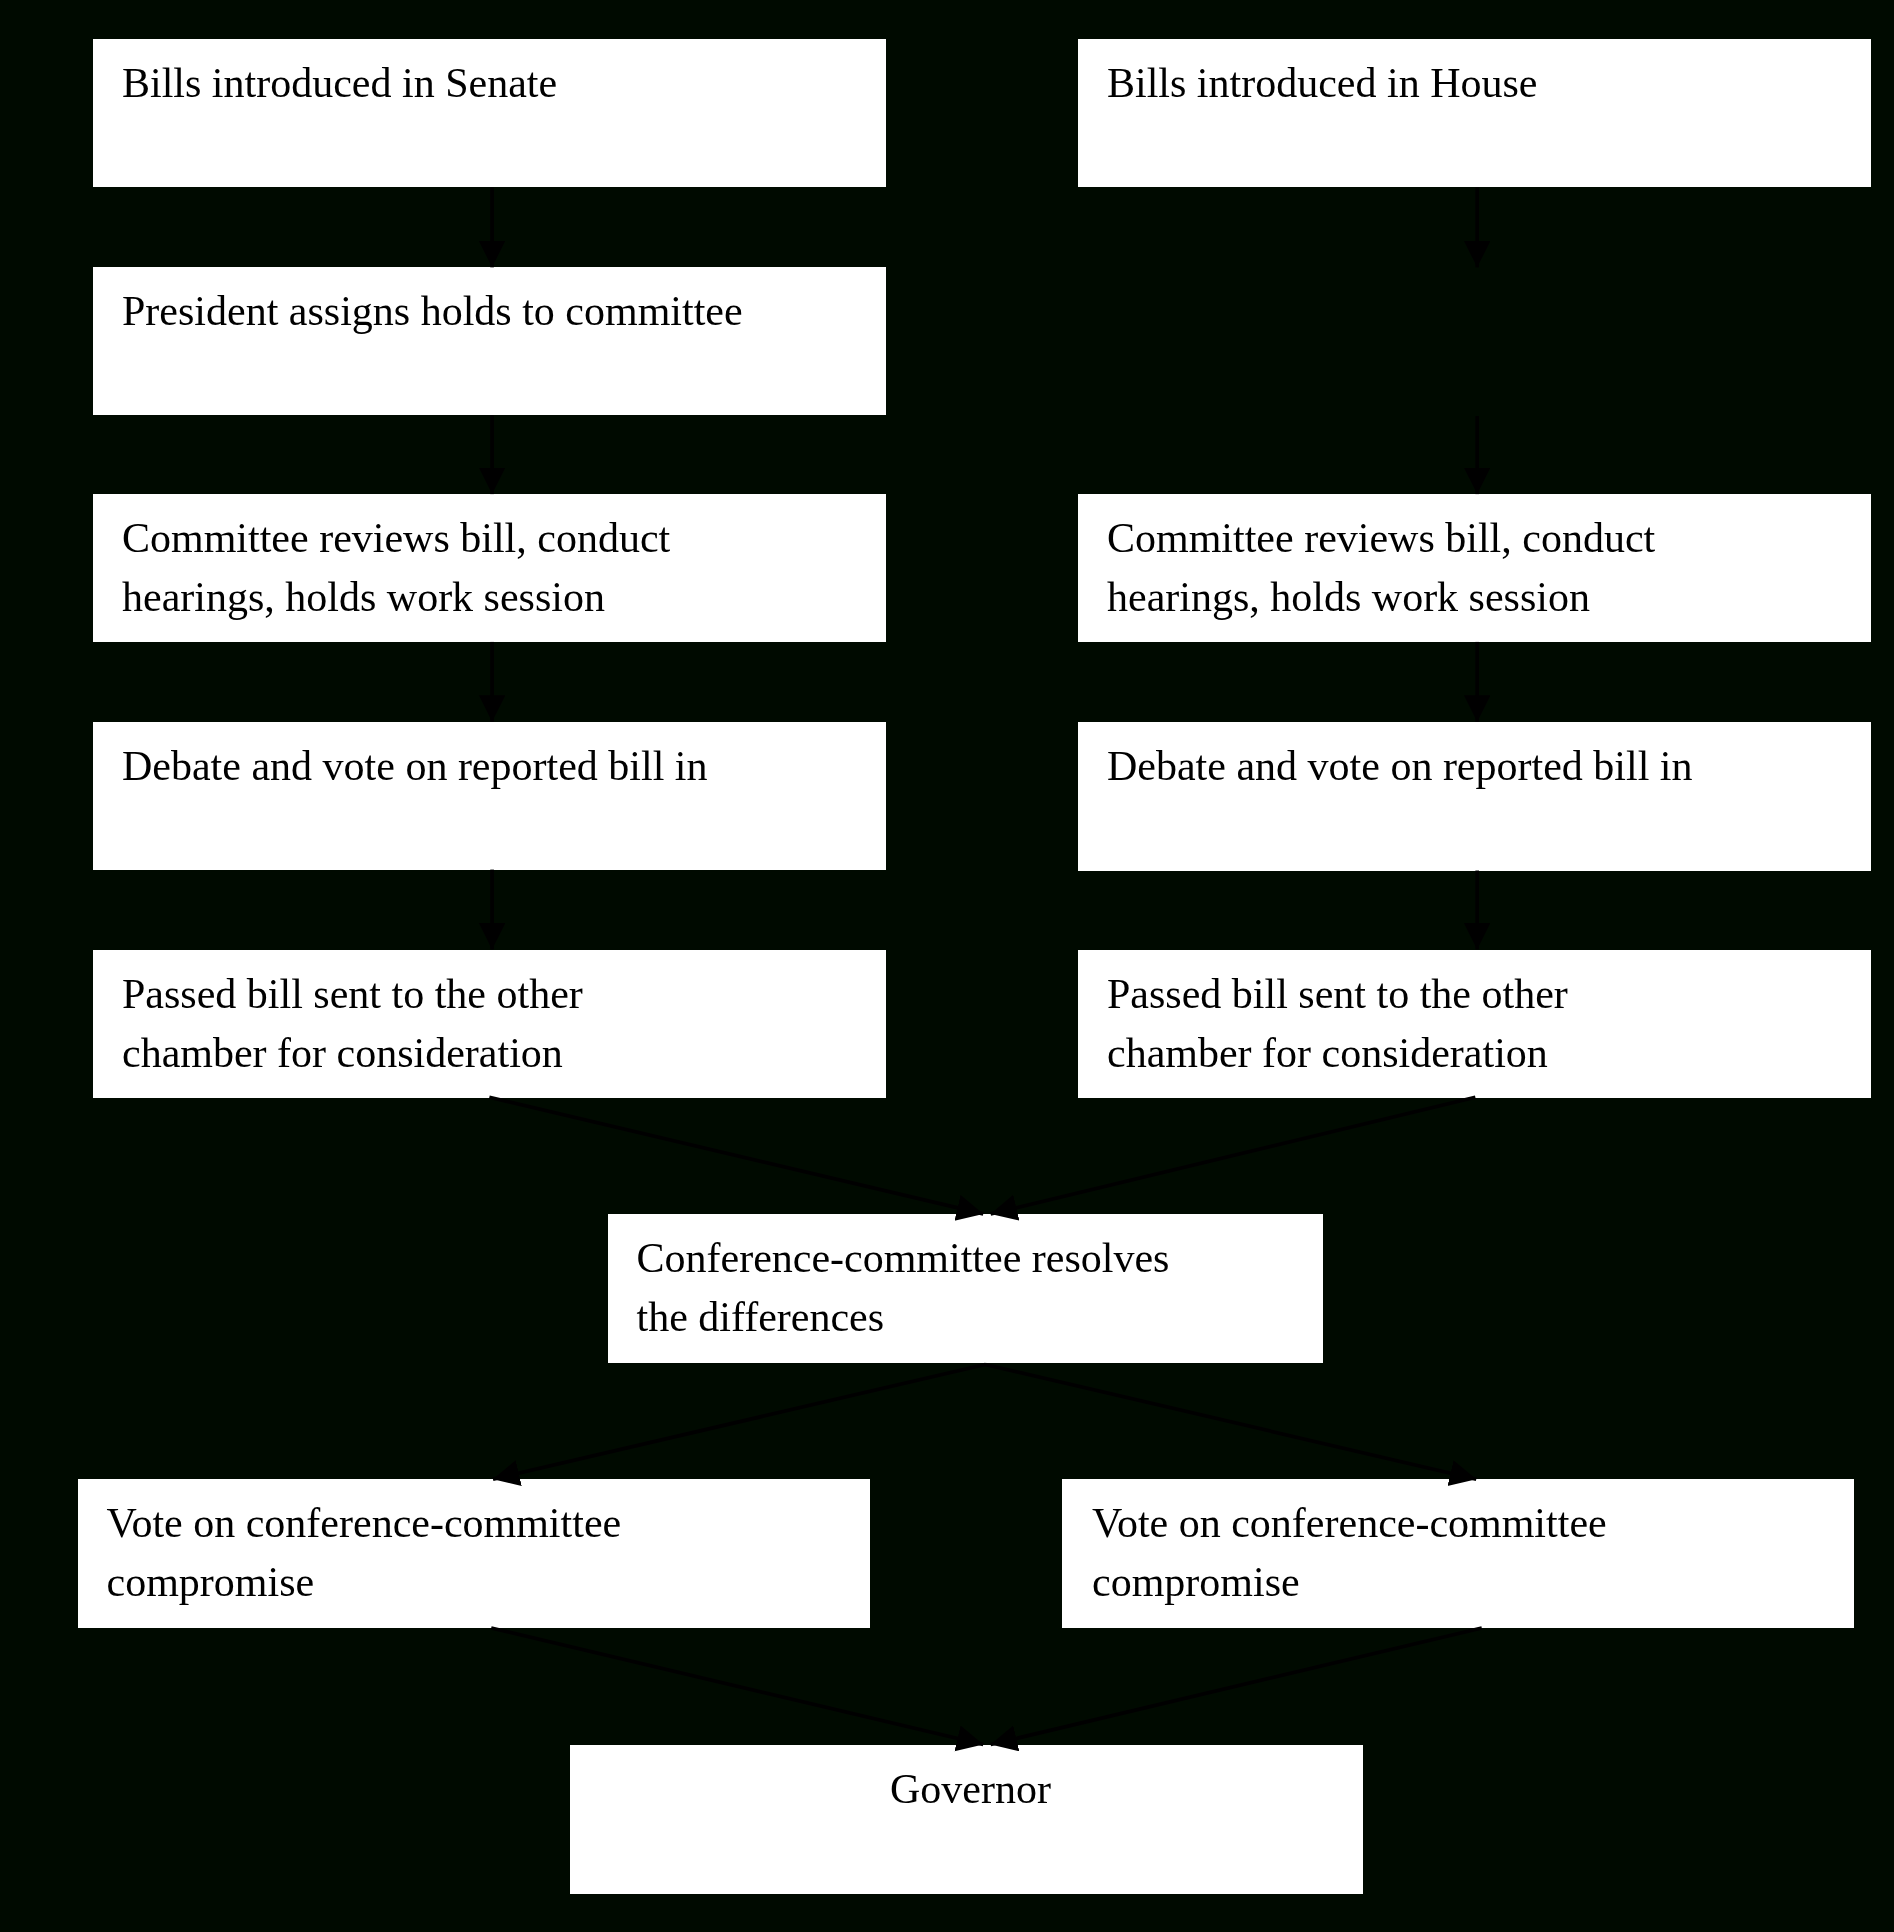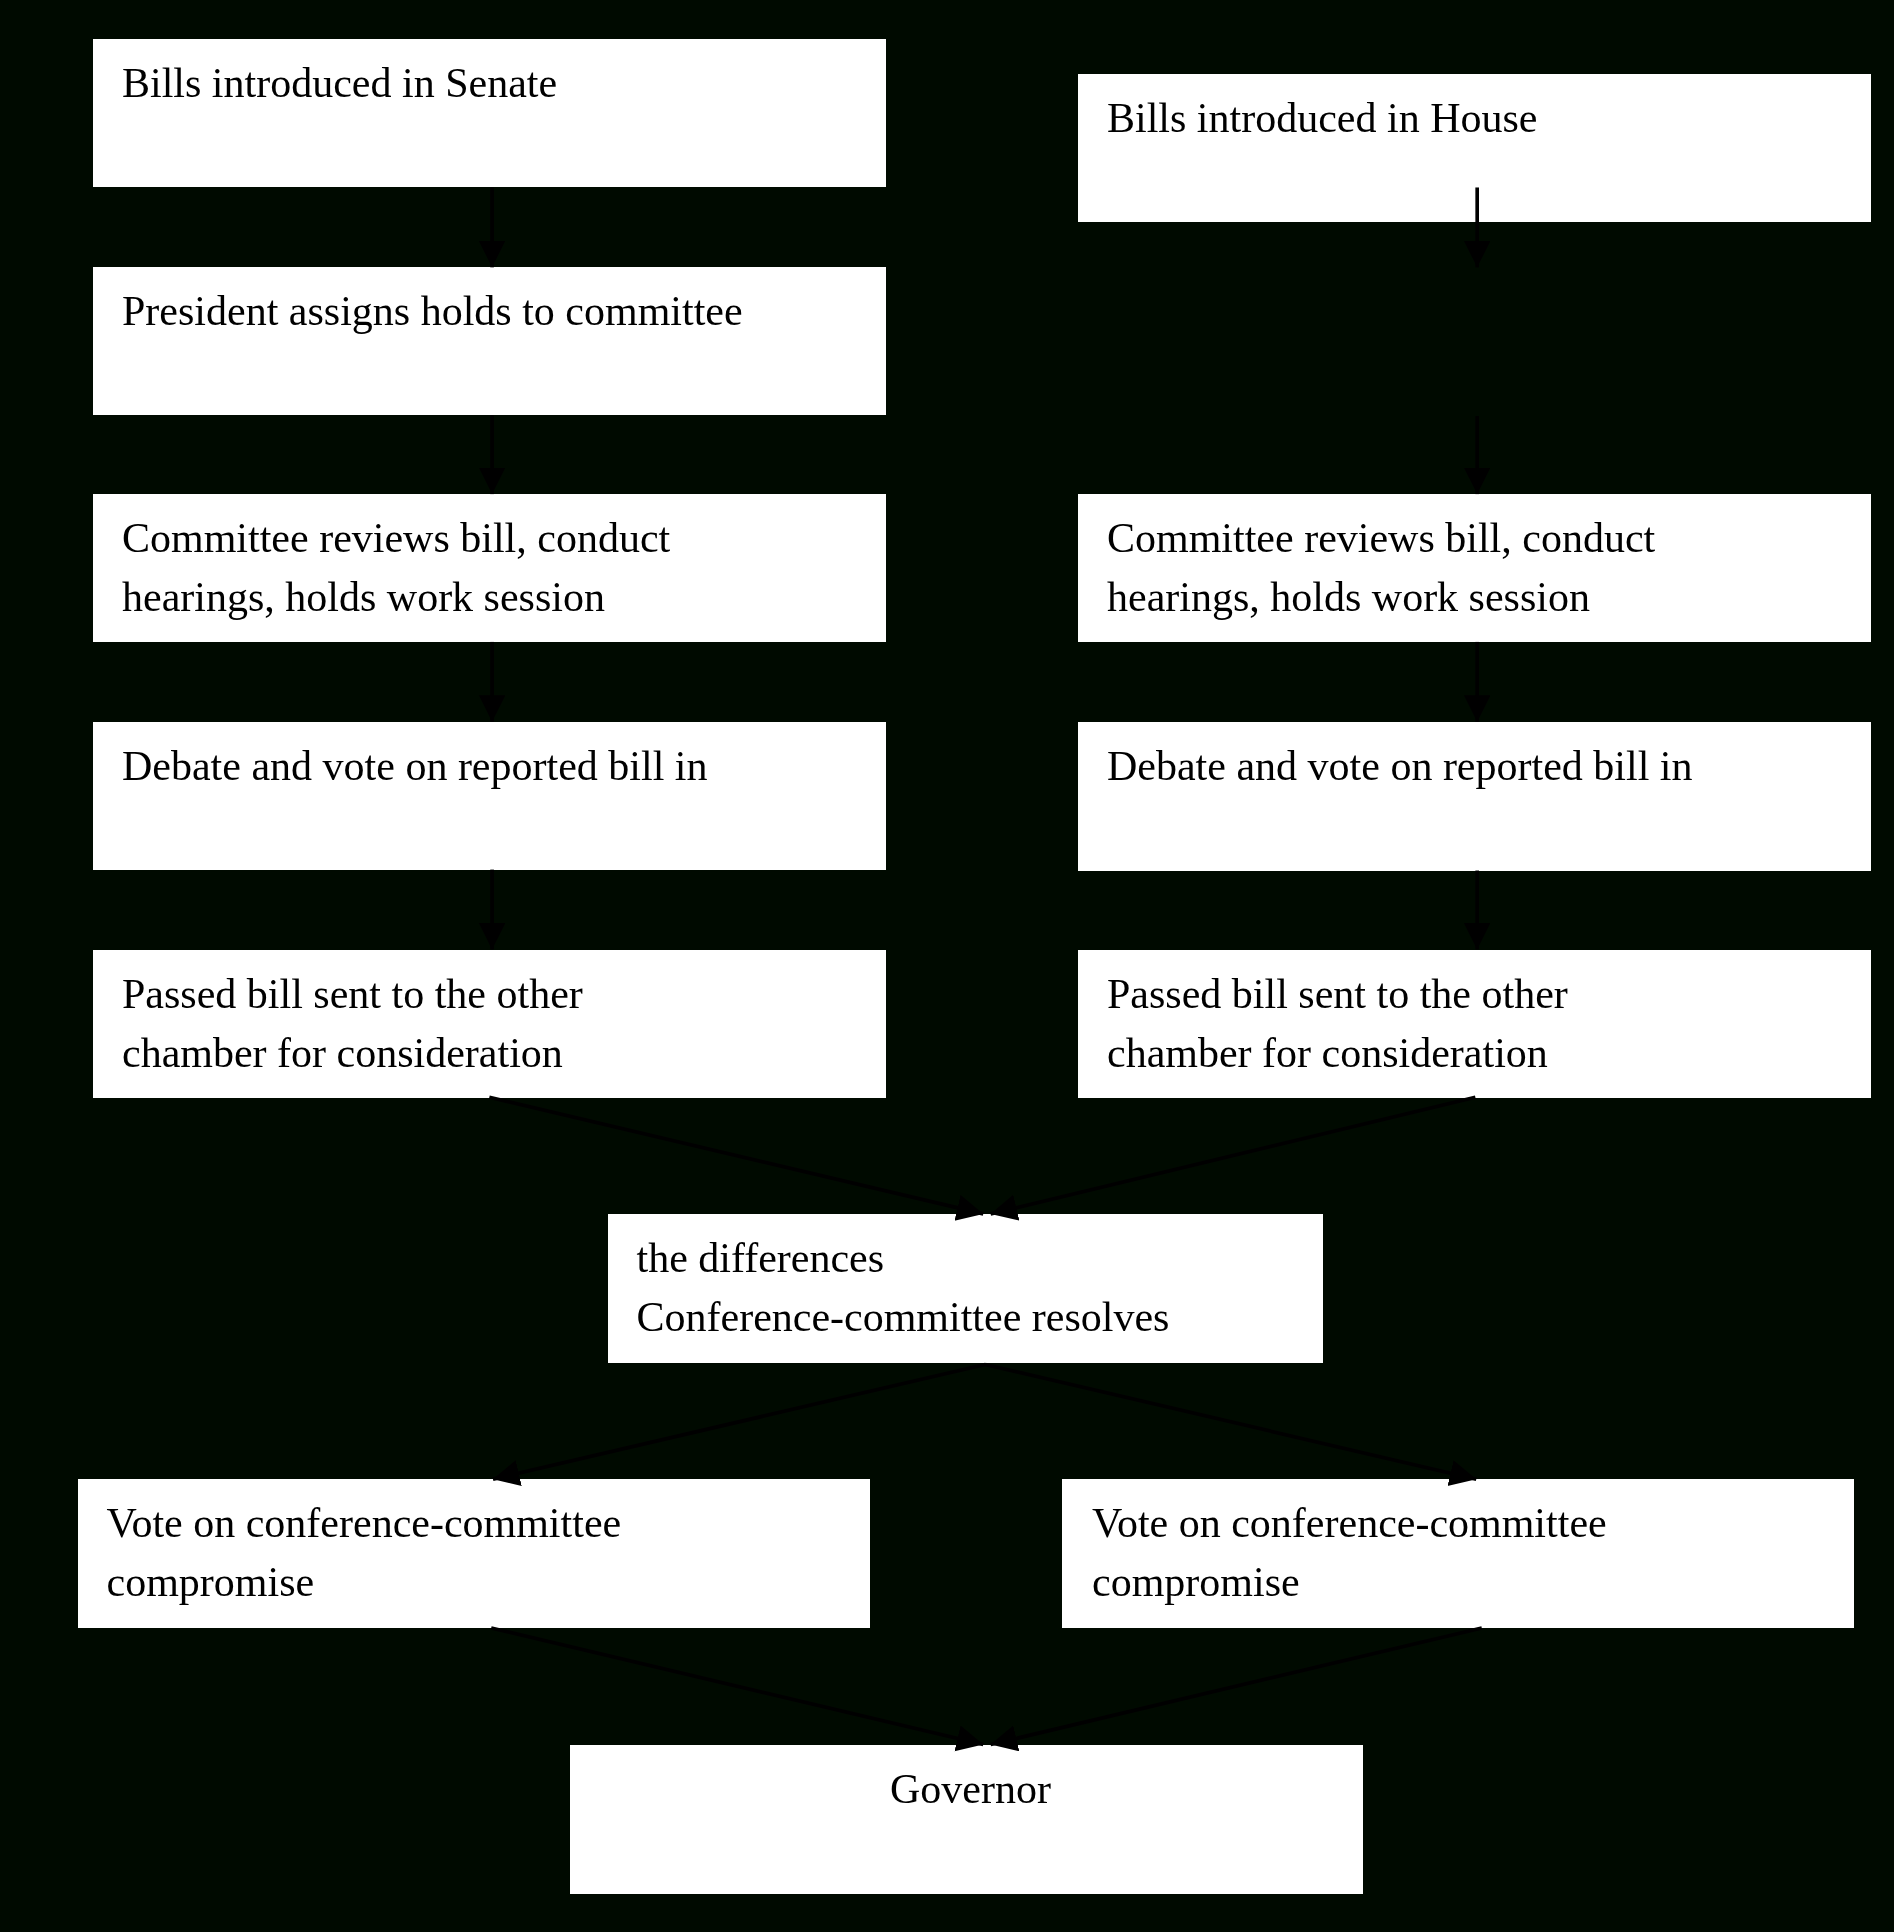--- a/index.html
+++ b/index.html
@@ -60,38 +60,38 @@
     <span class="line">hearings, holds work session</span>
   </div>
   <div class="box" style="left:93px;top:722px;width:793px;height:148px;">
     <span class="line">Debate and vote on reported bill in</span>
   </div>
   <div class="box" style="left:93px;top:950px;width:793px;height:148px;">
     <span class="line">Passed bill sent to the other</span>
     <span class="line">chamber for consideration</span>
   </div>
 
-  <div class="box" style="left:1078px;top:39px;width:793px;height:148px;margin-top:35px;">
+  <div class="box" style="left:1078px;top:39px;width:793px;height:148px;">
     <span class="line">Bills introduced in House</span>
   </div>
   <div class="box" style="left:1078px;top:494px;width:793px;height:148px;">
     <span class="line">Committee reviews bill, conduct</span>
     <span class="line">hearings, holds work session</span>
   </div>
   <div class="box" style="left:1078px;top:722px;width:793px;height:149px;">
     <span class="line">Debate and vote on reported bill in</span>
   </div>
   <div class="box" style="left:1078px;top:950px;width:793px;height:148px;">
     <span class="line">Passed bill sent to the other</span>
     <span class="line">chamber for consideration</span>
   </div>
 
   <div class="box" style="left:608px;top:1214px;width:715px;height:149px;padding-left:28.5px;">
+    <span class="line">Conference-committee resolves</span>
     <span class="line">the differences</span>
-    <span class="line">Conference-committee resolves</span>
   </div>
 
   <div class="box" style="left:78px;top:1479px;width:792px;height:149px;padding-left:28.5px;">
     <span class="line">Vote on conference-committee</span>
     <span class="line">compromise</span>
   </div>
   <div class="box" style="left:1062px;top:1479px;width:792px;height:149px;padding-left:30px;">
     <span class="line">Vote on conference-committee</span>
     <span class="line">compromise</span>
   </div>

